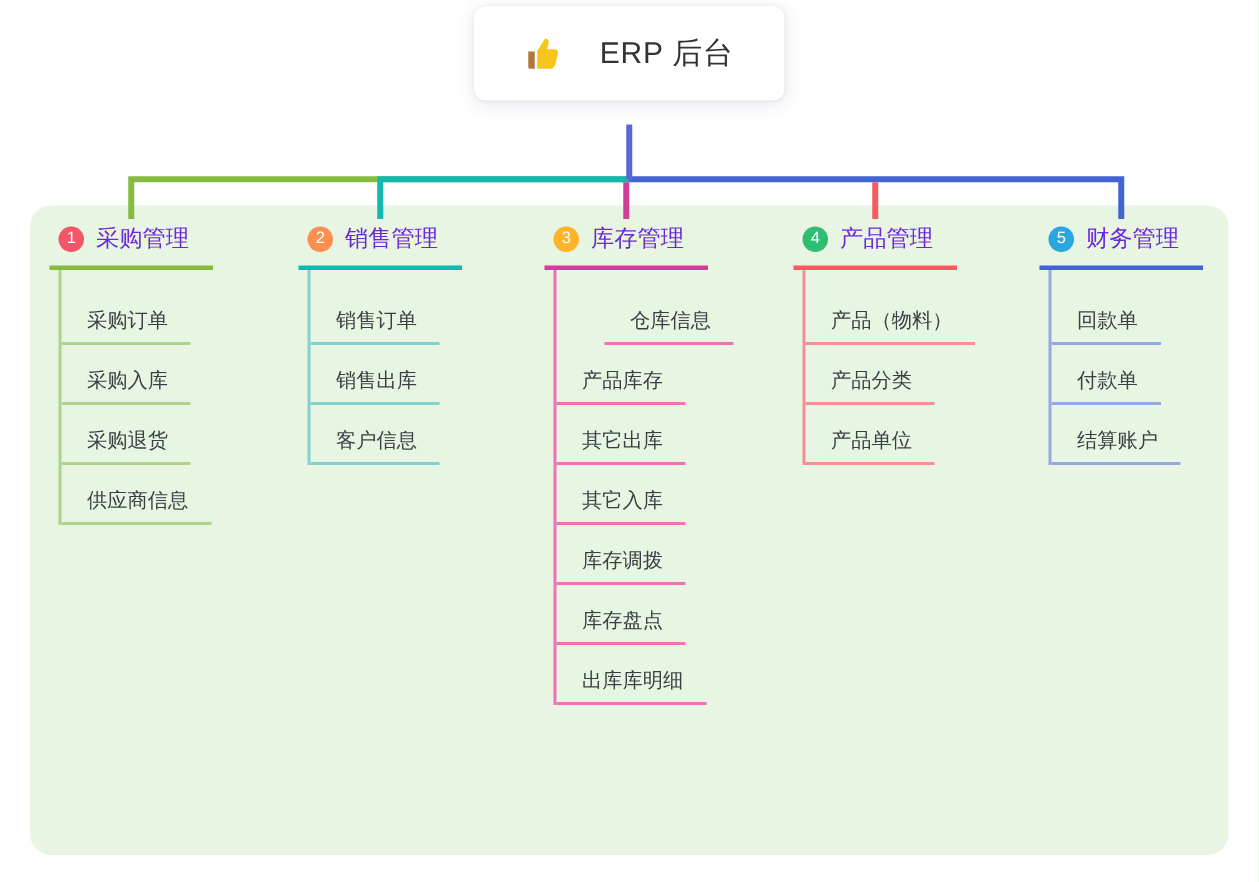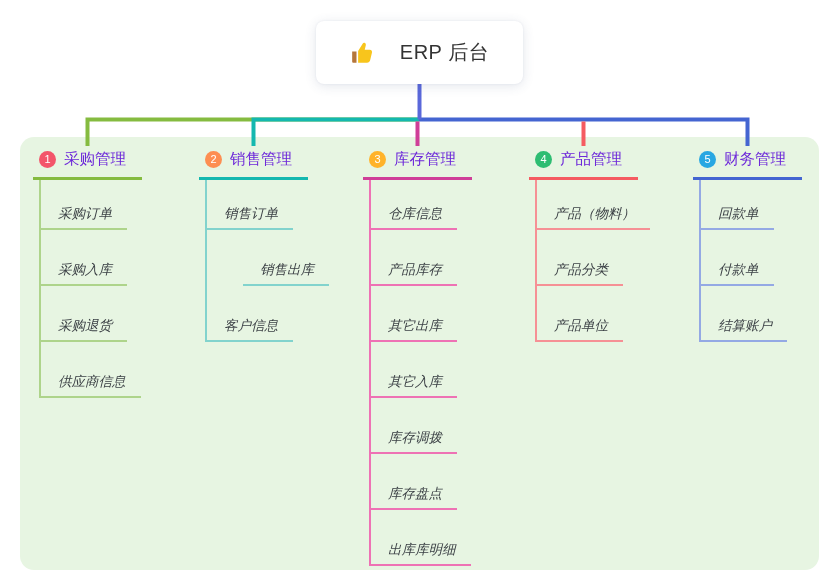--- a/index.html
+++ b/index.html
@@ -8,21 +8,21 @@
     font-family: "Liberation Sans", "DejaVu Sans", sans-serif;
     background:#ffffff;
     position:relative;
     overflow:hidden;
     color:#333;
   }
   .stage { position:absolute; inset:0; width:839px; height:588px; }
 
   
   .root-card {
-    position:absolute; left:316px; top:21px; width:207px; height:63px;
+    position:absolute; left:316px; top:4px; width:207px; height:63px;
     background:#fff; border-radius:8px;
     box-shadow:0 2px 12px rgba(60,80,120,.14), 0 0 2px rgba(60,80,120,.10);
     display:flex; align-items:center; justify-content:center; gap:24px;
     z-index:3;
   }
   .root-label { font-size:20px; color:#333; letter-spacing:.5px; }
   .thumb-icon { width:26px; height:26px; display:block; }
 
   
   .connectors { position:absolute; left:0; top:0; z-index:2; pointer-events:none; }
@@ -42,23 +42,23 @@
     border-bottom:3px solid; cursor:pointer;
   }
   .badge {
     width:17px; height:17px; border-radius:50%;
     color:#fff; font-size:11px; line-height:17px; text-align:center;
     flex:0 0 17px;
   }
   .branch-label { font-size:15.5px; color:#6d28d9; white-space:nowrap; }
 
   .children {
-    margin-left:6px; border-left:2px solid; width:fit-content;font-style:italic;
+    margin-left:6px; border-left:2px solid; width:fit-content;
   }
-  .child { height:56px; display:flex; align-items:flex-end; cursor:pointer; }
+  .child { height:40px; display:flex; align-items:flex-end; cursor:pointer; }
   .child:first-child { height:50px; }
   .child-label {
     display:inline-block; white-space:nowrap;
     font-size:13.5px; color:#3a3f44;
     padding:0 15px 5px 17px;
     border-bottom:2px solid;
   }
 </style>
 </head>
 <body>
@@ -108,36 +108,36 @@
   <div class="branch" style="left:199px">
     <div class="branch-title" style="border-bottom-color: rgb(20, 184, 175);">
       <span class="badge" style="background-color: rgb(253, 142, 81);">2</span>
       <span class="branch-label">销售管理</span>
     </div>
     <div class="children" style="border-left-color: rgb(130, 211, 205);">
       <div class="child">
           <span class="child-label" style="border-bottom-color: rgb(130, 211, 205);">销售订单</span>
         </div>
       <div class="child">
-          <span class="child-label" style="border-bottom-color: rgb(130, 211, 205); margin-left: 36px;">销售出库</span>
+          <span class="child-label" style="border-bottom-color: rgb(130, 211, 205);">销售出库</span>
         </div>
       <div class="child">
           <span class="child-label" style="border-bottom-color: rgb(130, 211, 205);">客户信息</span>
         </div>
     </div>
   </div>
 
   <div class="branch" style="left:363px">
     <div class="branch-title" style="border-bottom-color: rgb(207, 62, 152);">
       <span class="badge" style="background-color: rgb(255, 179, 42);">3</span>
       <span class="branch-label">库存管理</span>
     </div>
     <div class="children" style="border-left-color: rgb(238, 114, 180);">
       <div class="child">
-          <span class="child-label" style="border-bottom-color: rgb(238, 114, 180);">仓库信息</span>
+          <span class="child-label" style="border-bottom-color: rgb(238, 114, 180); margin-left: 32px;">仓库信息</span>
         </div>
       <div class="child">
           <span class="child-label" style="border-bottom-color: rgb(238, 114, 180);">产品库存</span>
         </div>
       <div class="child">
           <span class="child-label" style="border-bottom-color: rgb(238, 114, 180);">其它出库</span>
         </div>
       <div class="child">
           <span class="child-label" style="border-bottom-color: rgb(238, 114, 180);">其它入库</span>
         </div>

